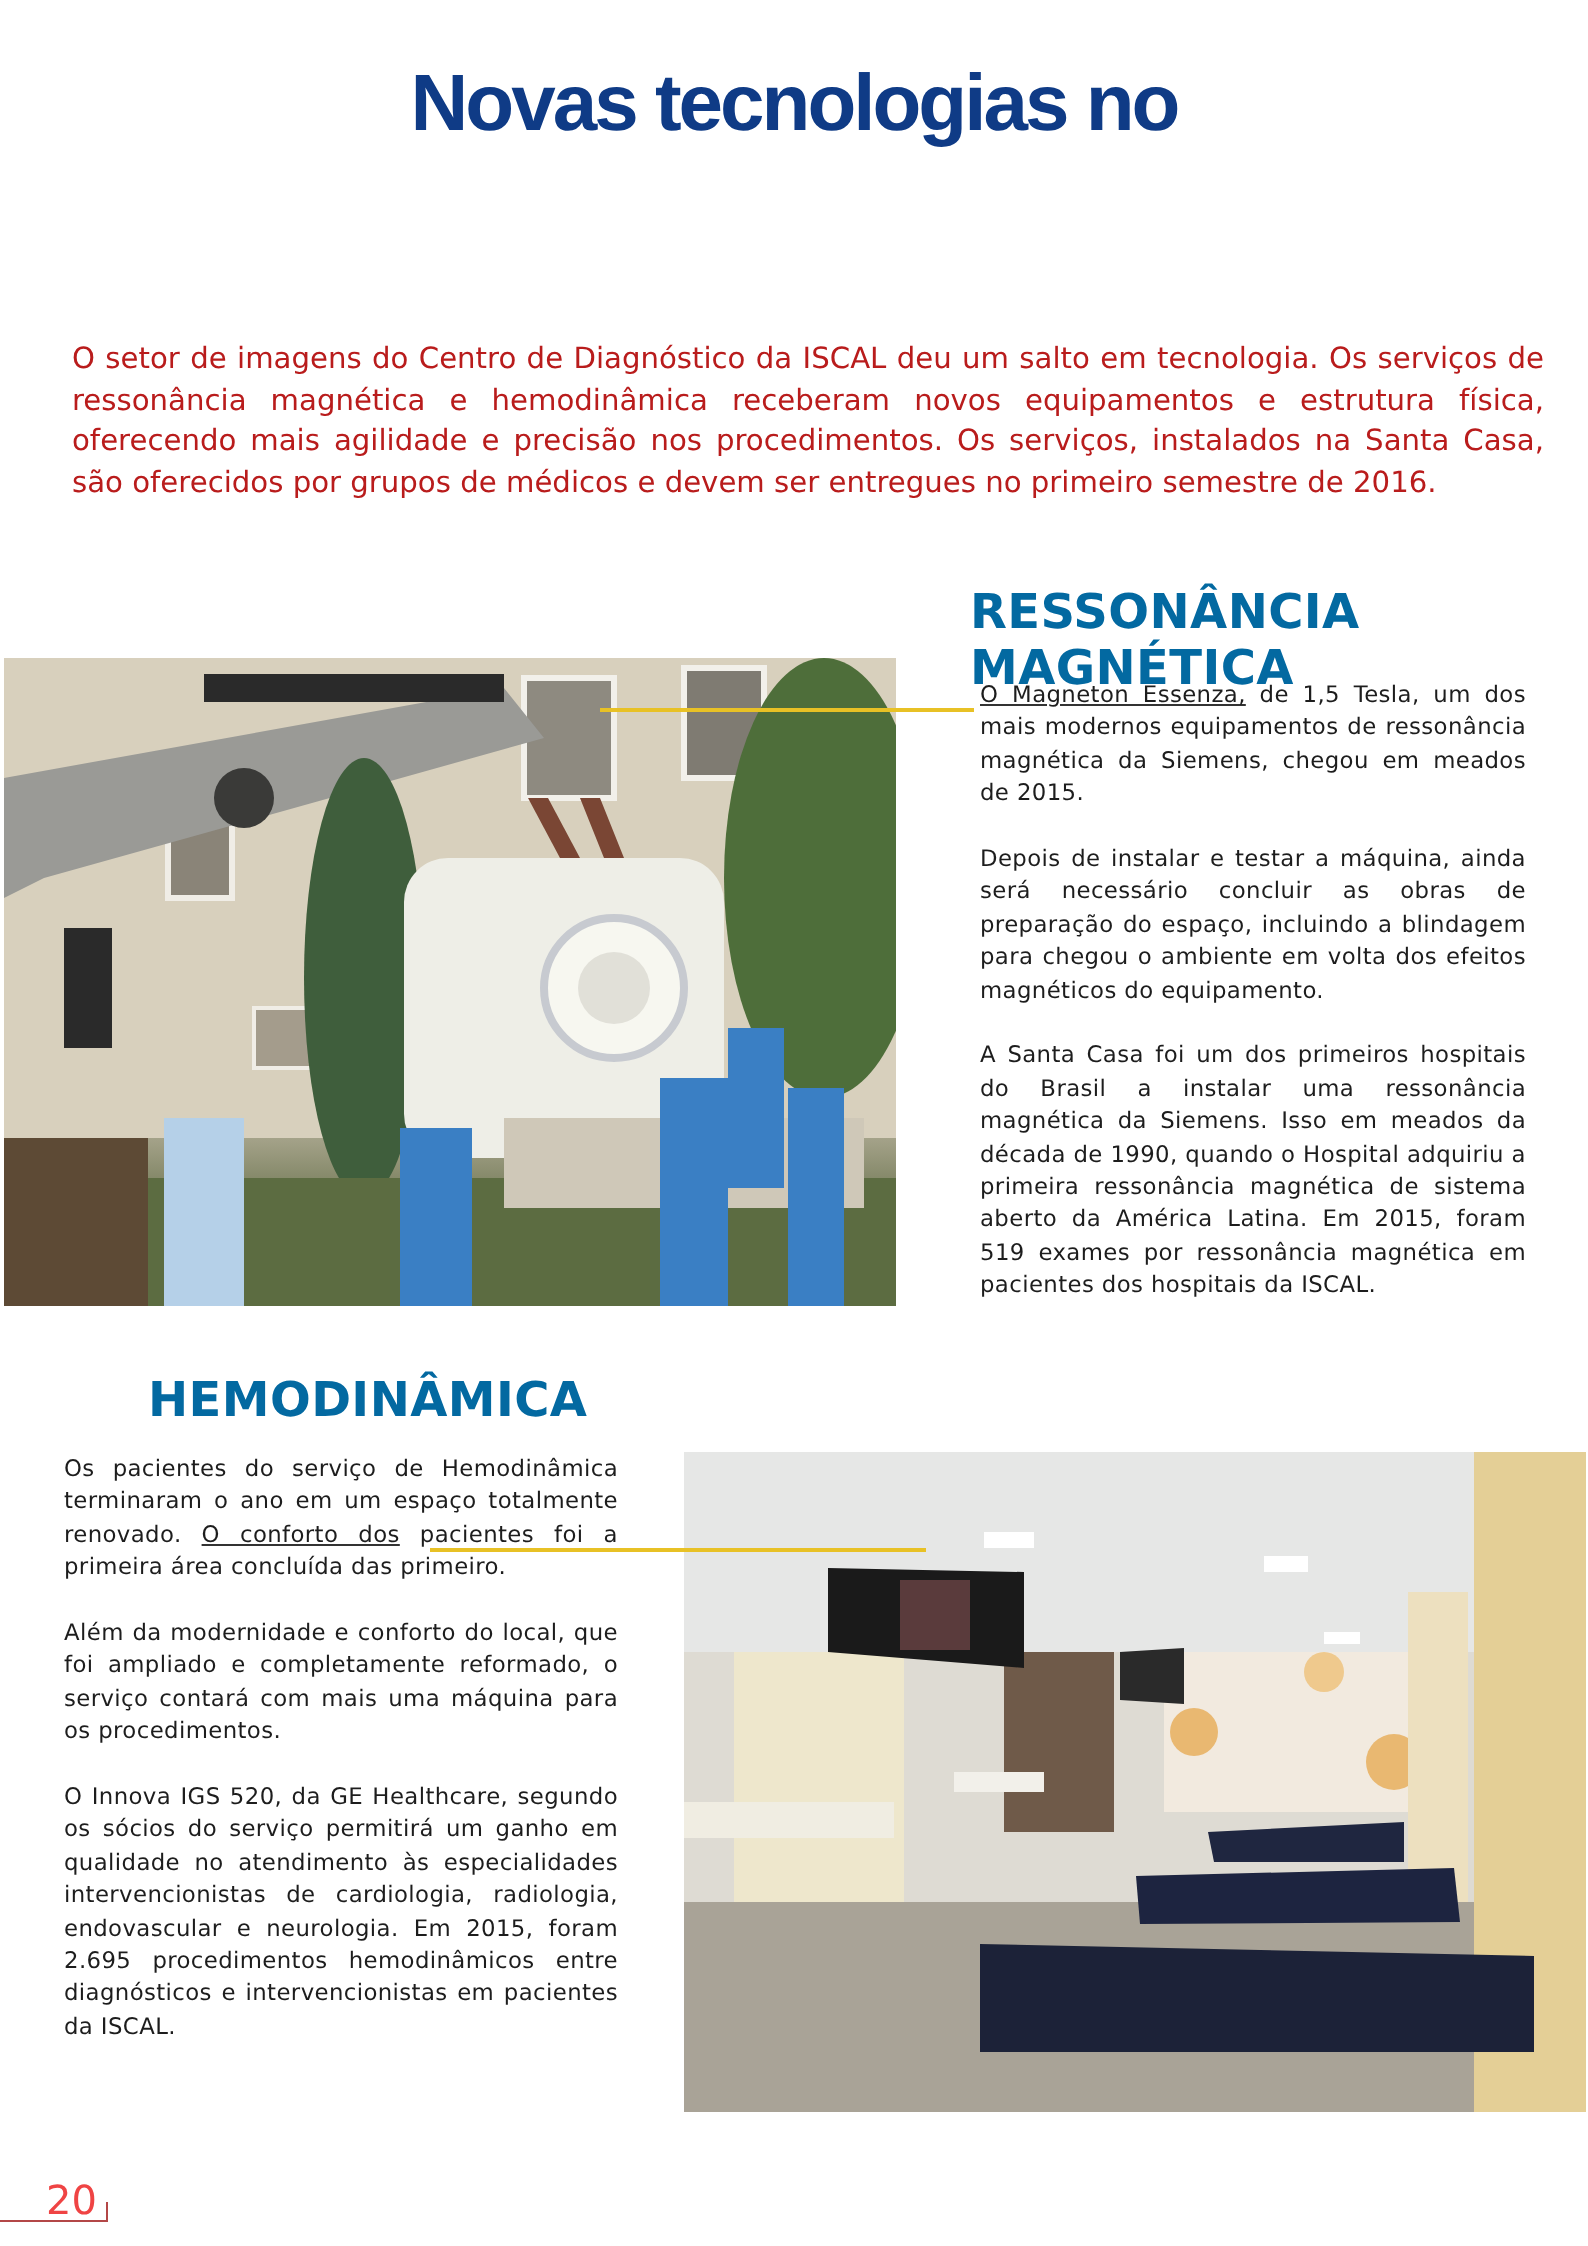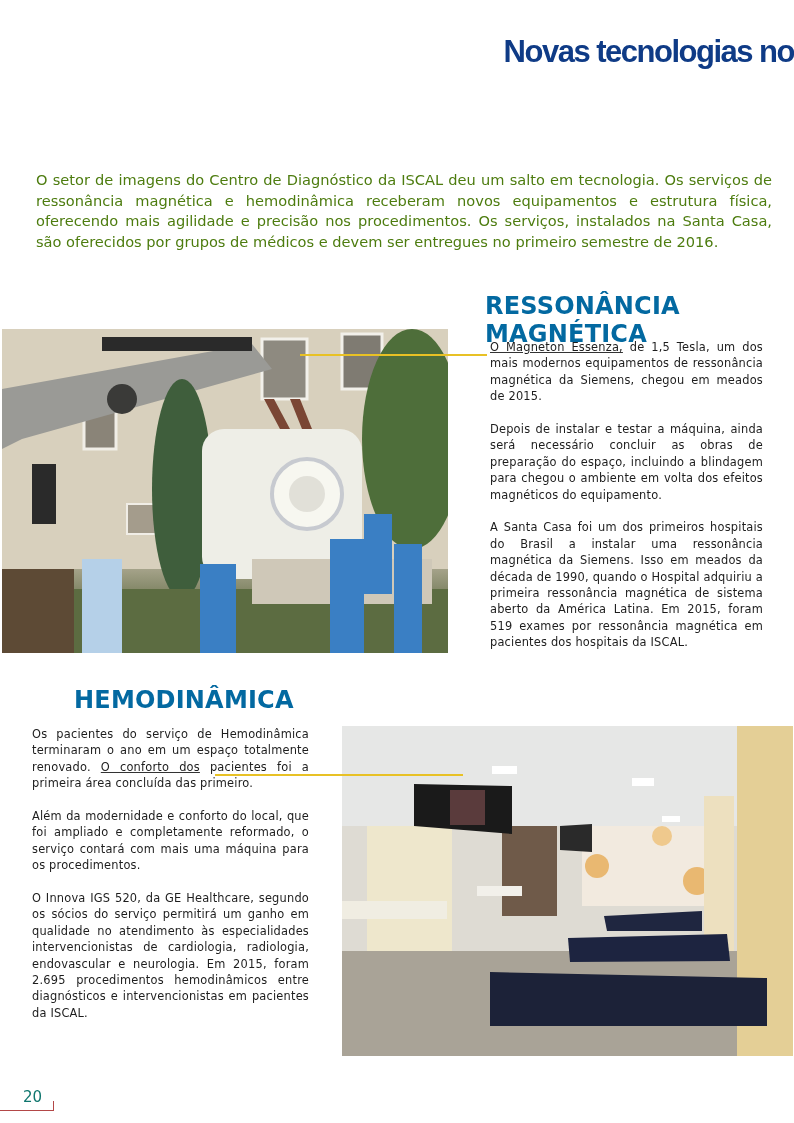--- a/index.html
+++ b/index.html
@@ -1,30 +1,30 @@
 <!DOCTYPE html>
 <html><head>
 <meta charset="utf-8">
 <style>
   * { box-sizing: border-box; margin: 0; padding: 0; }
   html, body { width: 794px; height: 1123px; background: #ffffff; overflow: hidden; }
   body { position: relative; font-family: "DejaVu Sans", sans-serif; color: #222; }
 
   .title {
     position: absolute; left: 0; top: 26px; width: 794px;
-    text-align: right; color: #0f3b86;
+    text-align: center; color: #0f3b86;
     font-family: "Liberation Sans", sans-serif; font-weight: bold;
-    font-size: 31px; line-height: 52px; letter-spacing: -1.5px;
+    font-size: 40px; line-height: 52px; letter-spacing: -1.5px;
   }
   .title span { display: block; }
 
   .intro {
     position: absolute; left: 36px; top: 170px; width: 736px;
     font-size: 14.6px; line-height: 20.5px; text-align: justify;
-    color: #4d7c0f;
+    color: #b91c1c;
   }
 
   .section-heading {
     position: absolute; color: #0369a1;
     font-family: "DejaVu Sans", sans-serif; font-size: 24px; letter-spacing: 0.2px;
   }
   .h-rm { left: 485px; top: 292px; }
   .h-hemo { left: 74px; top: 686px; }
 
   .col-text {
@@ -43,21 +43,21 @@
   .photo-mri { left: 2px; top: 329px; width: 446px; height: 324px;
     background: linear-gradient(180deg, #d9d2c1 0%, #cfc6b3 40%, #b9b39e 70%, #5f6a43 88%, #4c5a34 100%); }
   .photo-hemo { left: 342px; top: 726px; width: 451px; height: 330px;
     background: linear-gradient(180deg, #e9eaea 0%, #dcdcd8 40%, #b8b3a8 70%, #a59f95 100%); }
 
   .connector { position: absolute; height: 2px; background: #e8c125; }
   .conn-1 { left: 300px; top: 354px; width: 187px; }
   .conn-2 { left: 215px; top: 774px; width: 248px; }
 
   .page-num {
-    position: absolute; left: 23px; top: 1088px; font-size: 15px; color: #0f766e;
+    position: absolute; left: 23px; top: 1088px; font-size: 20px; color: #ef4444;
     font-family: "DejaVu Sans", sans-serif;
   }
   .page-rule { position: absolute; left: 0; top: 1110px; width: 54px; height: 1px; background: #b34747; }
   .page-tick { position: absolute; left: 53px; top: 1101px; width: 1px; height: 10px; background: #b34747; }
 </style>
 </head>
 <body>
 
 <h1 class="title">
   <span>Novas tecnologias no</span>

